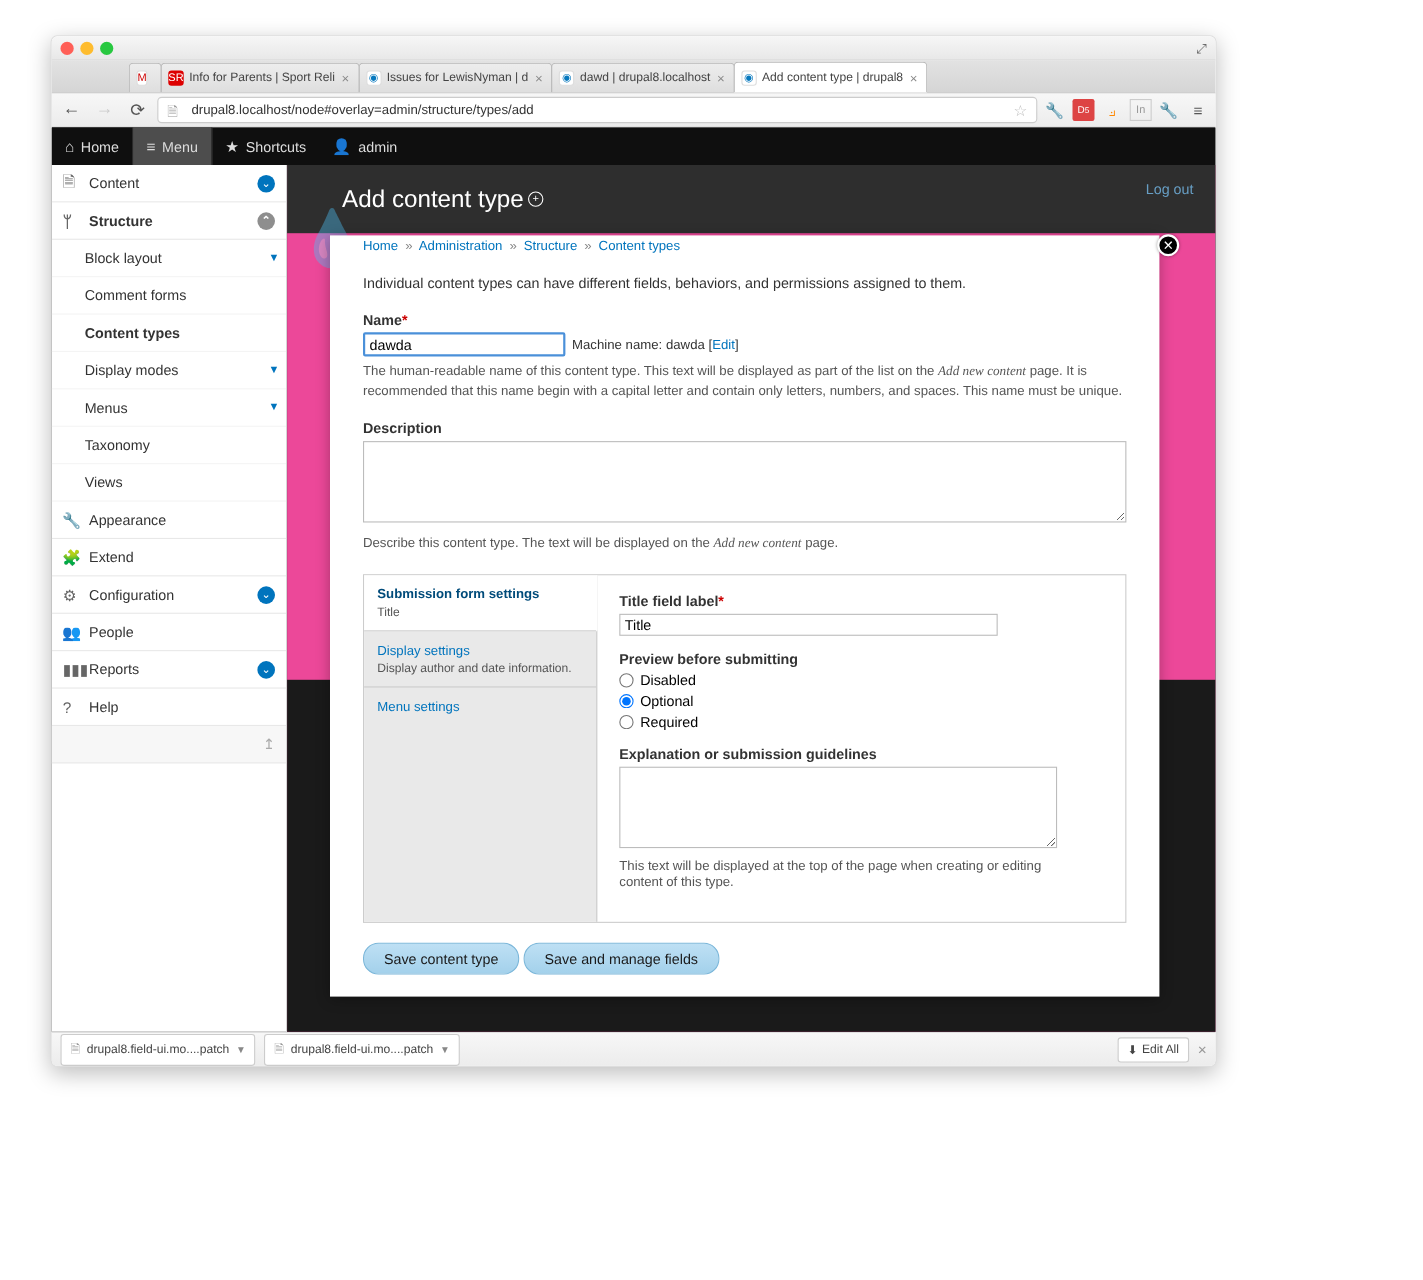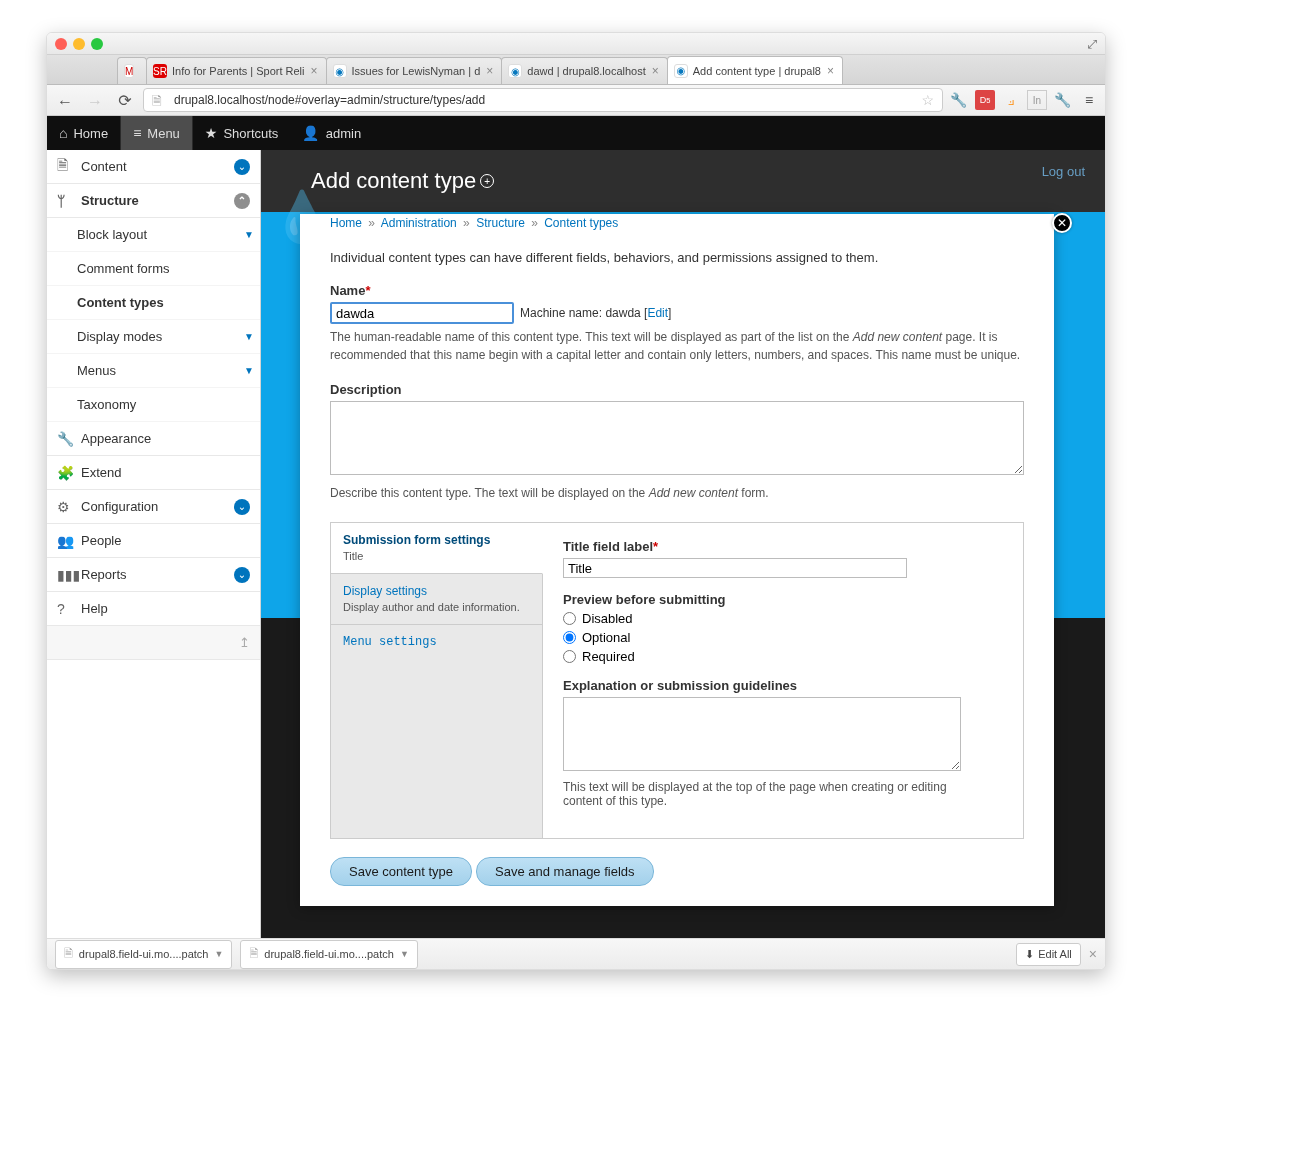--- a/index.html
+++ b/index.html
@@ -36,39 +36,39 @@
 .sidebar { width: 214px; background: #fff; border-right: 1px solid #d5d5d5; display: flex; flex-direction: column; }
 .sb-item { display: flex; align-items: center; height: 34px; padding: 0 10px; color: #333; font-size: 13px; border-bottom: 1px solid #e8e8e8; }
 .sb-item .ico { width: 20px; color: #666; margin-right: 4px; font-size:14px;}
 .sb-item .chev { margin-left: auto; width:16px; height:16px; border-radius:50%; background:#0074bd; color:#fff; display:flex; align-items:center; justify-content:center; font-size:10px;}
 .sb-item.structure { font-weight:bold; }
 .sb-item.structure .chev { background:#8e8e8e; }
 .sb-sub { padding-left: 30px; display:flex; align-items:center; height:34px; font-size:13px; color:#333; border-bottom:1px solid #f4f4f4;}
 .sb-sub .tri { margin-left:auto; color:#0074bd; font-size:10px; margin-right:6px;}
 .sb-sub.active { font-weight:bold; }
 .sb-footer { height:34px; display:flex; align-items:center; justify-content:flex-end; padding-right:10px; background:#f7f7f7; color:#aaa; border-bottom:1px solid #e8e8e8;}
-.main-panel { flex:1; position:relative; background:#0ea5e9; }
+.main-panel { flex:1; position:relative; background:#ec4899; }
 .header-region { position:absolute; top:0; left:0; right:0; height:62px; background:#2e2e2e; color:#fff; display:flex; align-items:center; padding-left:50px; }
 .header-region .pagetitle { font-size:22px; font-weight:normal; color:#fff; }
 .header-region .logout { margin-left:auto; margin-right:20px; color:#679ec4; font-size:13px; position:absolute; right:0; top:14px;}
 .overlay-modal { position:absolute; top:64px; left:39px; width:754px; background:#fff; box-shadow:0 2px 12px rgba(0,0,0,0.3); }
 .close-modal { position:absolute; top:-1px; right:-18px; width:20px; height:20px; background:#000; color:#fff; border-radius:50%; display:flex; align-items:center; justify-content:center; font-size:12px; border:2px solid #fff; box-shadow:0 0 3px rgba(0,0,0,0.4);}
 .modal-inner { padding: 2px 30px 20px 30px; }
 .breadcrumb { font-size:12px; color:#666; margin-bottom:20px; }
 .breadcrumb a { color:#0074bd; text-decoration:none; }
 .breadcrumb .sep { color:#888; margin:0 3px;}
 .intro { font-size:13px; color:#333; margin-bottom:18px; }
 .form-label { font-size:13px; font-weight:bold; color:#333; display:block; margin-bottom:4px;}
 .req { color:#c00; }
 .name-row { display:flex; align-items:center; gap:6px; margin-bottom:4px;}
 .name-input { width:184px; height:22px; border:2px solid #4a90d9; border-radius:2px; padding:0 4px; font-size:13px; outline:none; }
 .machine-name { font-size:12px; color:#333; }
 .machine-name a { color:#0074bd; text-decoration:none;}
 .help-text { font-size:12px; color:#555; margin-bottom:18px; line-height:1.5;}
-.help-text em { font-style:italic;}
+.help-text em { font-style:italic;font-family:Liberation Serif, serif;}
 .desc-textarea { width:694px; height:74px; border:1px solid #bcbcbc; font-size:13px; padding:4px; resize:both;}
 .vtabs-wrap { border:1px solid #ccc; display:flex; margin-top:20px; margin-bottom:18px; }
 .vtabs-list { width:212px; background:#e9e9e9; border-right:1px solid #ccc; }
 .vtab { padding:10px 12px; border-bottom:1px solid #ccc; font-size:12px; }
 .vtab.active { background:#fff; border-right:1px solid #fff; margin-right:-1px;}
 .vtab-title { color:#0074bd; font-weight:normal; display:block; margin-bottom:2px;}
 .vtab.active .vtab-title { color:#004b7a; font-weight:bold;}
 .vtab-summary { color:#555; font-size:11px;}
 .vtabs-panel { flex:1; padding:16px 20px; font-size:13px;}
 .panel-field { margin-bottom:14px; }
@@ -191,20 +191,23 @@
               <span>Display modes</span>
               <span class="tri">▼</span>
             </div>
           <div class="sb-sub">
               <span>Menus</span>
               <span class="tri">▼</span>
             </div>
           <div class="sb-sub">
               <span>Taxonomy</span>
             </div>
+          <div class="sb-sub">
+              <span>Views</span>
+            </div>
           <div class="sb-item">
               <span class="ico">🔧</span>
               <span>Appearance</span>
             </div>
           <div class="sb-item">
               <span class="ico">🧩</span>
               <span>Extend</span>
             </div>
           <div class="sb-item">
               <span class="ico">⚙</span>
@@ -260,34 +263,34 @@
                   <span>Machine name: dawda [</span><a>Edit</a><span>]</span>
                 </span>
               </div>
               <p class="help-text">
                 <span>The human-readable name of this content type. This text will be displayed as part of the list on the </span><em>Add new content</em><span> page. It is recommended that this name begin with a capital letter and contain only letters, numbers, and spaces. This name must be unique.</span>
               </p>
 
               <label class="form-label">Description</label>
               <textarea class="desc-textarea" style=""></textarea>
               <p class="help-text" style="margin-top:6px;">
-                <span>Describe this content type. The text will be displayed on the </span><em>Add new content</em><span> form.</span>
+                <span>Describe this content type. The text will be displayed on the </span><em>Add new content</em><span> page.</span>
               </p>
 
               <div class="vtabs-wrap">
                 <div class="vtabs-list">
                   <div class="vtab active">
                     <span class="vtab-title">Submission form settings</span>
                     <span class="vtab-summary">Title</span>
                   </div>
                   <div class="vtab">
                     <span class="vtab-title">Display settings</span>
                     <span class="vtab-summary">Display author and date information.</span>
                   </div>
-                  <div class="vtab" style="border-bottom:none;font-family:Liberation Mono, monospace;">
+                  <div class="vtab" style="border-bottom:none;">
                     <span class="vtab-title">Menu settings</span>
                   </div>
                   <div style="height:100px;"></div>
                 </div>
                 <div class="vtabs-panel">
                   <div class="panel-field">
                     <label class="form-label"><span>Title field label</span><span class="req">*</span></label>
                     <input class="text-input" value="Title" style="">
                   </div>
                   <div class="panel-field">

